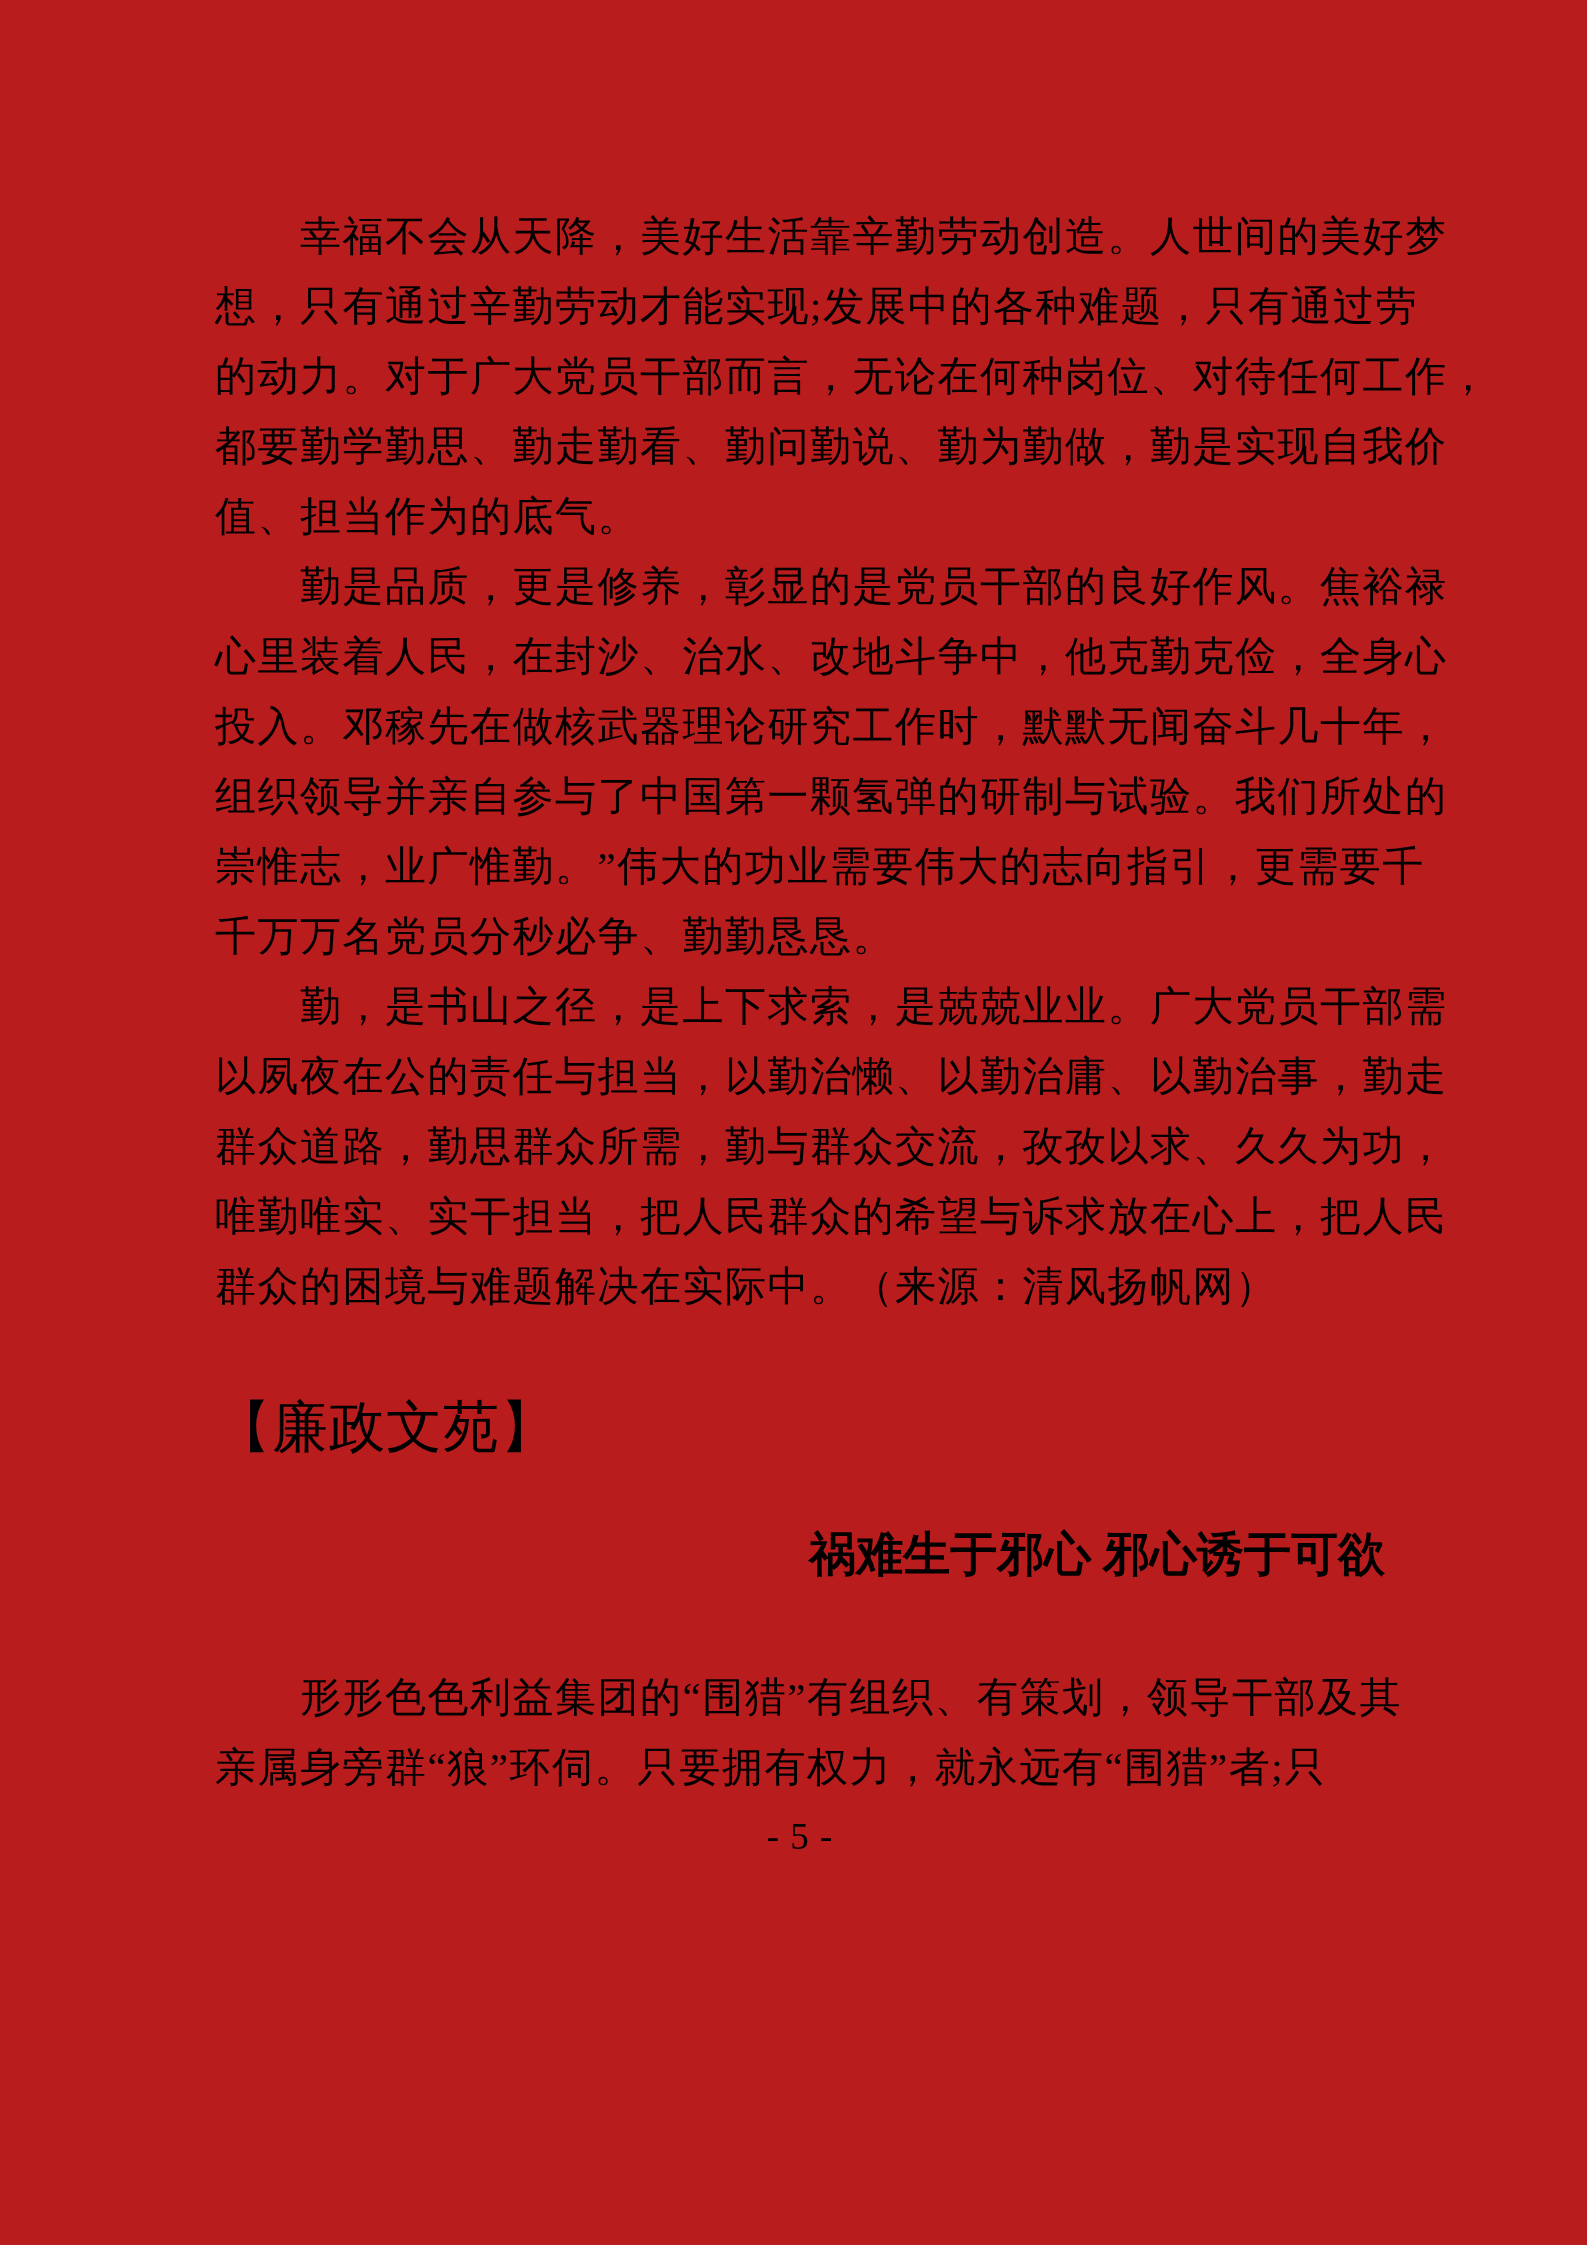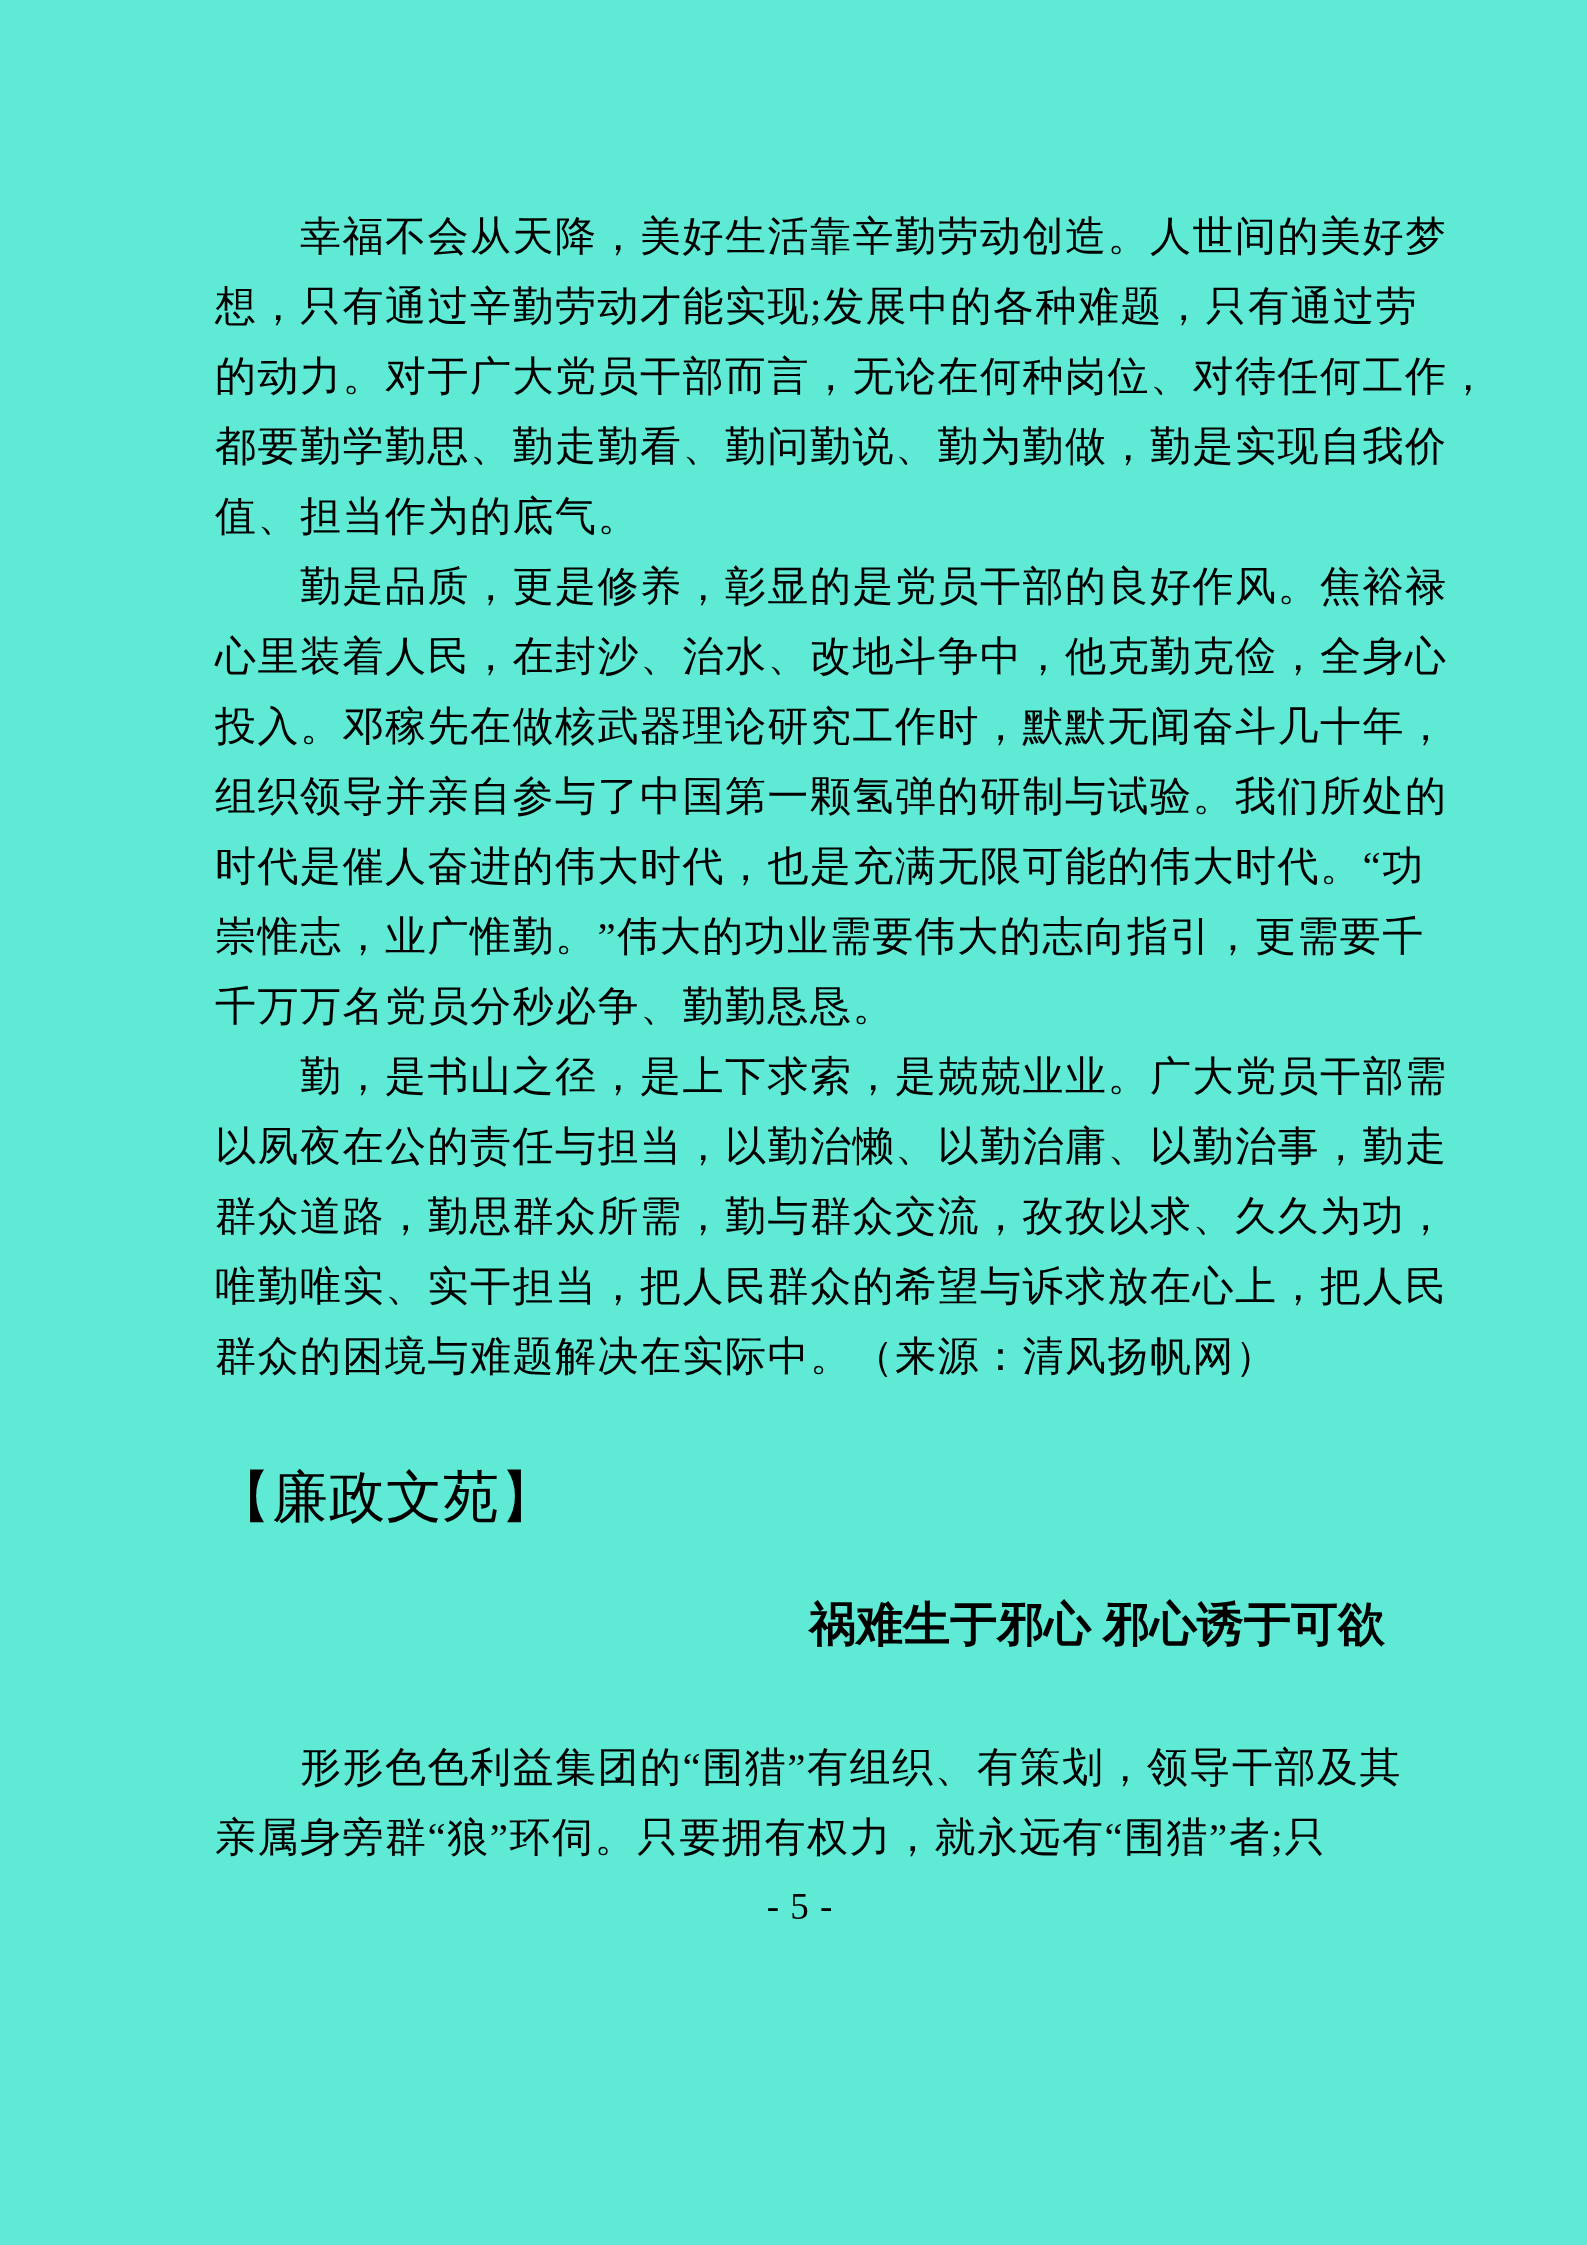--- a/index.html
+++ b/index.html
@@ -4,21 +4,21 @@
 <style>
   html, body {
     margin: 0;
     padding: 0;
     background: #ffffff;
   }
   .page {
     position: relative;
     width: 1587px;
     height: 2245px;
-    background: #5eead4;
+    background: #b91c1c;
     overflow: hidden;
     font-family: "Liberation Serif", "DejaVu Serif", serif;
     color: #000000;
   }
   .content {
     position: absolute;
     left: 215px;
     top: 0;
     width: 1170px;
     padding-top: 201px;
@@ -75,21 +75,20 @@
         <div class="line">的动力。对于广大党员干部而言，无论在何种岗位、对待任何工作，</div>
         <div class="line">都要勤学勤思、勤走勤看、勤问勤说、勤为勤做，勤是实现自我价</div>
         <div class="line">值、担当作为的底气。</div>
       </div>
 
     <div class="para">
         <div class="line indent">勤是品质，更是修养，彰显的是党员干部的良好作风。焦裕禄</div>
         <div class="line">心里装着人民，在封沙、治水、改地斗争中，他克勤克俭，全身心</div>
         <div class="line">投入。邓稼先在做核武器理论研究工作时，默默无闻奋斗几十年，</div>
         <div class="line">组织领导并亲自参与了中国第一颗氢弹的研制与试验。我们所处的</div>
-        <div class="line">时代是催人奋进的伟大时代，也是充满无限可能的伟大时代。“功</div>
         <div class="line">崇惟志，业广惟勤。”伟大的功业需要伟大的志向指引，更需要千</div>
         <div class="line">千万万名党员分秒必争、勤勤恳恳。</div>
       </div>
 
     <div class="para">
         <div class="line indent">勤，是书山之径，是上下求索，是兢兢业业。广大党员干部需</div>
         <div class="line">以夙夜在公的责任与担当，以勤治懒、以勤治庸、以勤治事，勤走</div>
         <div class="line">群众道路，勤思群众所需，勤与群众交流，孜孜以求、久久为功，</div>
         <div class="line">唯勤唯实、实干担当，把人民群众的希望与诉求放在心上，把人民</div>
         <div class="line">群众的困境与难题解决在实际中。（来源：清风扬帆网）</div>

